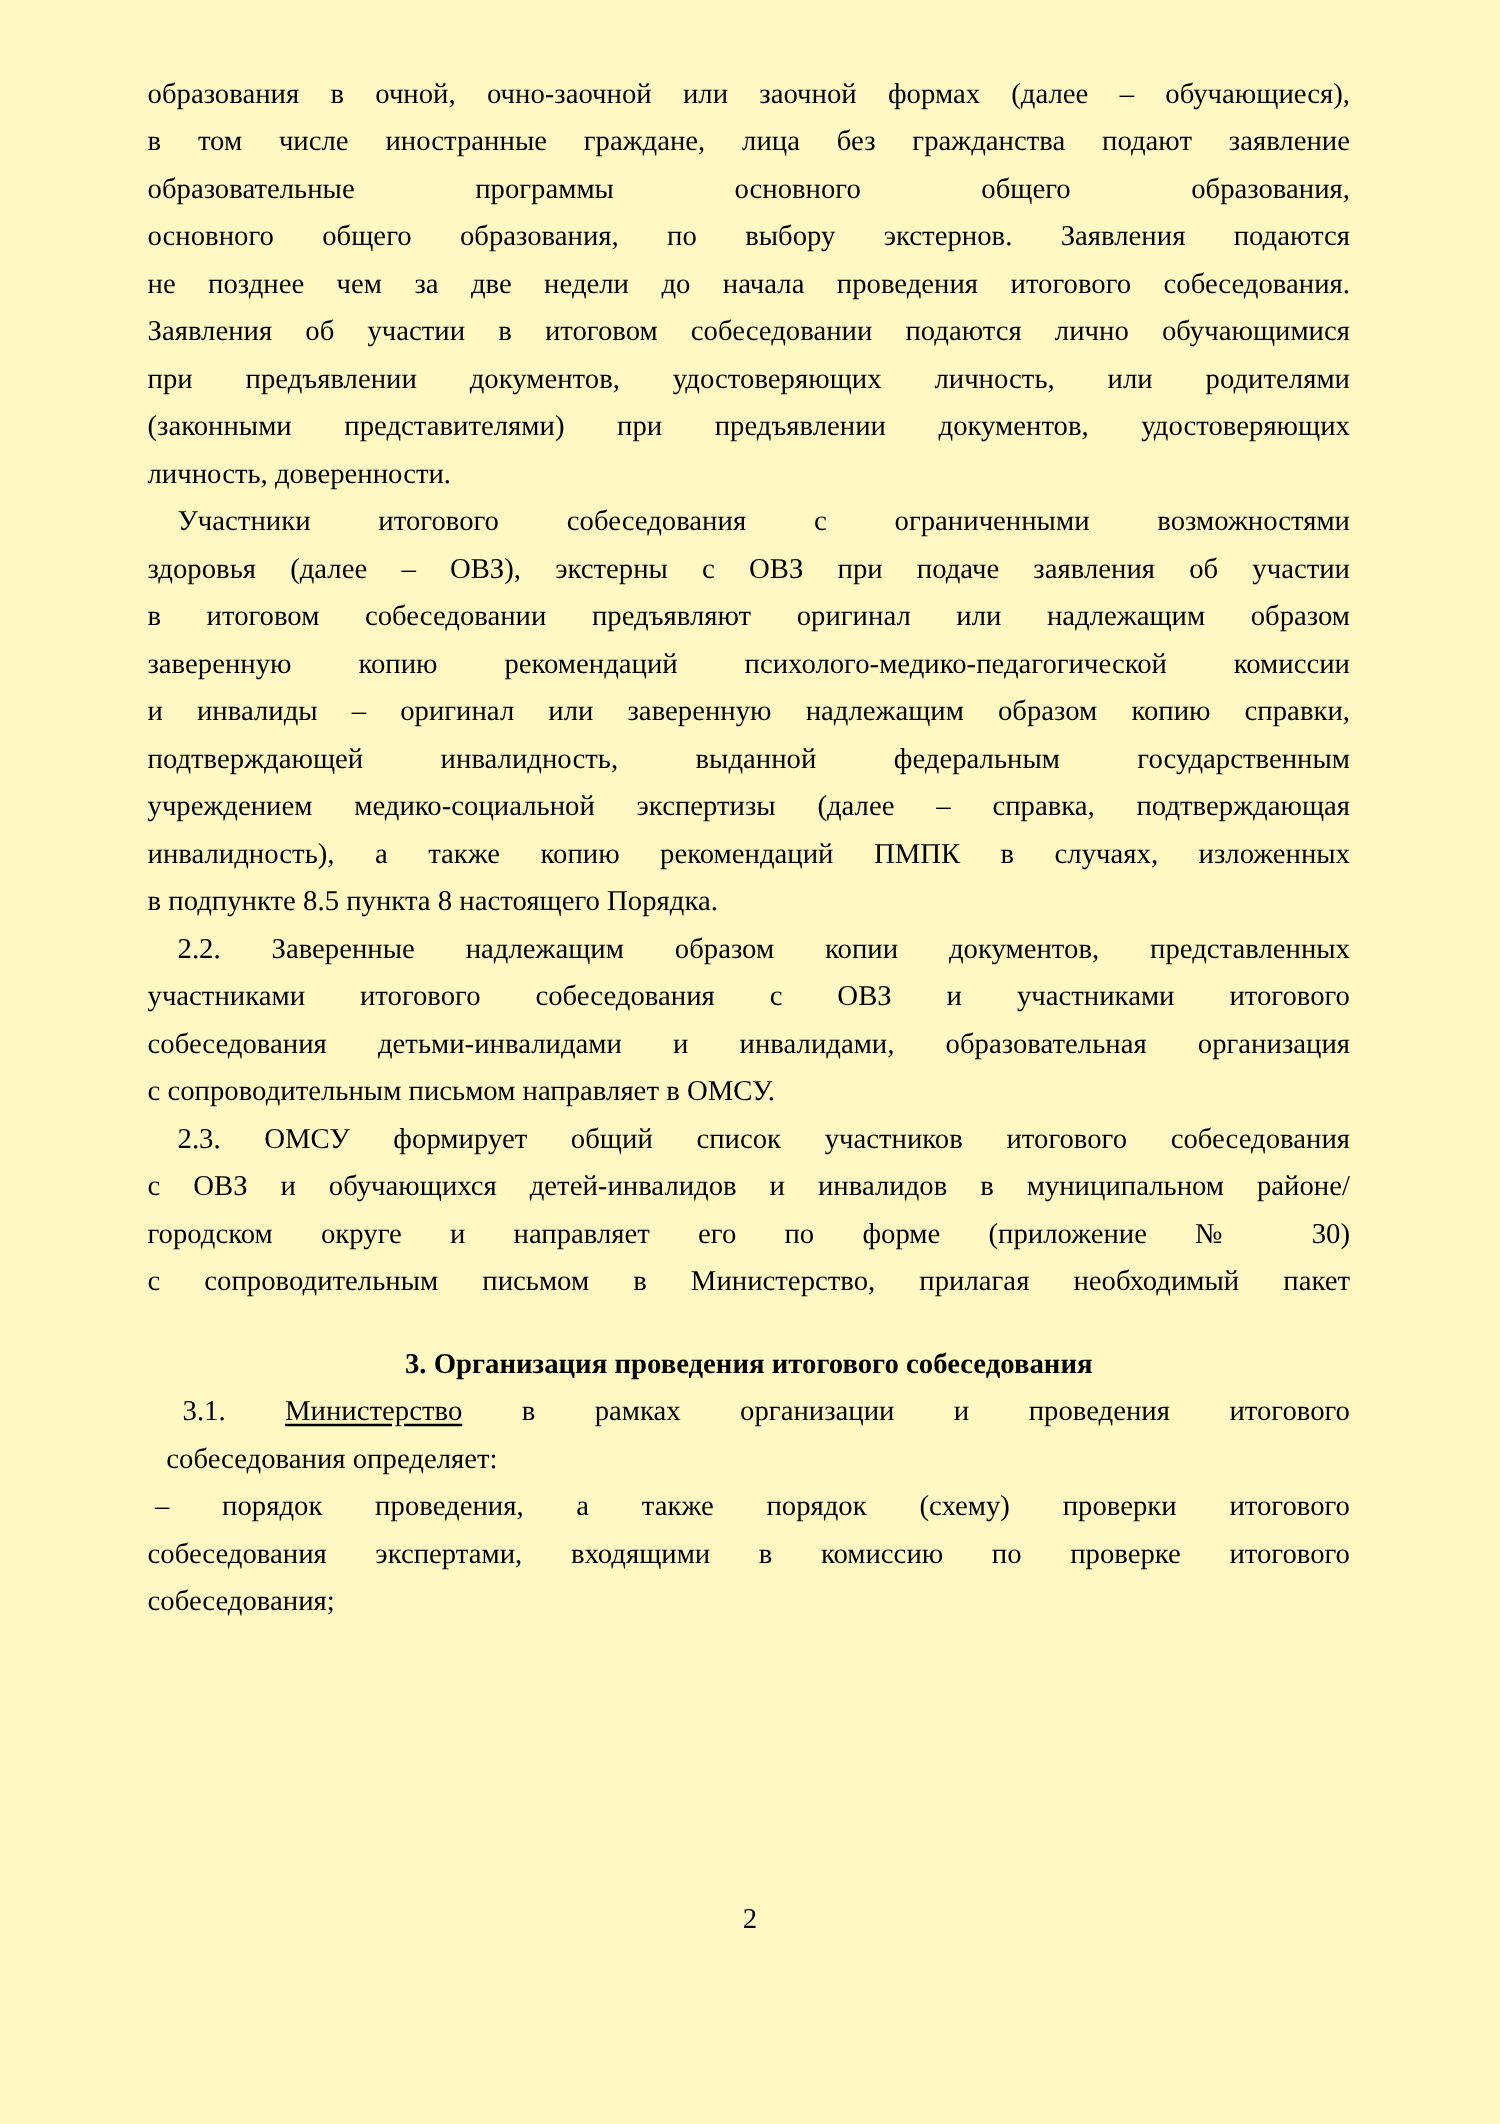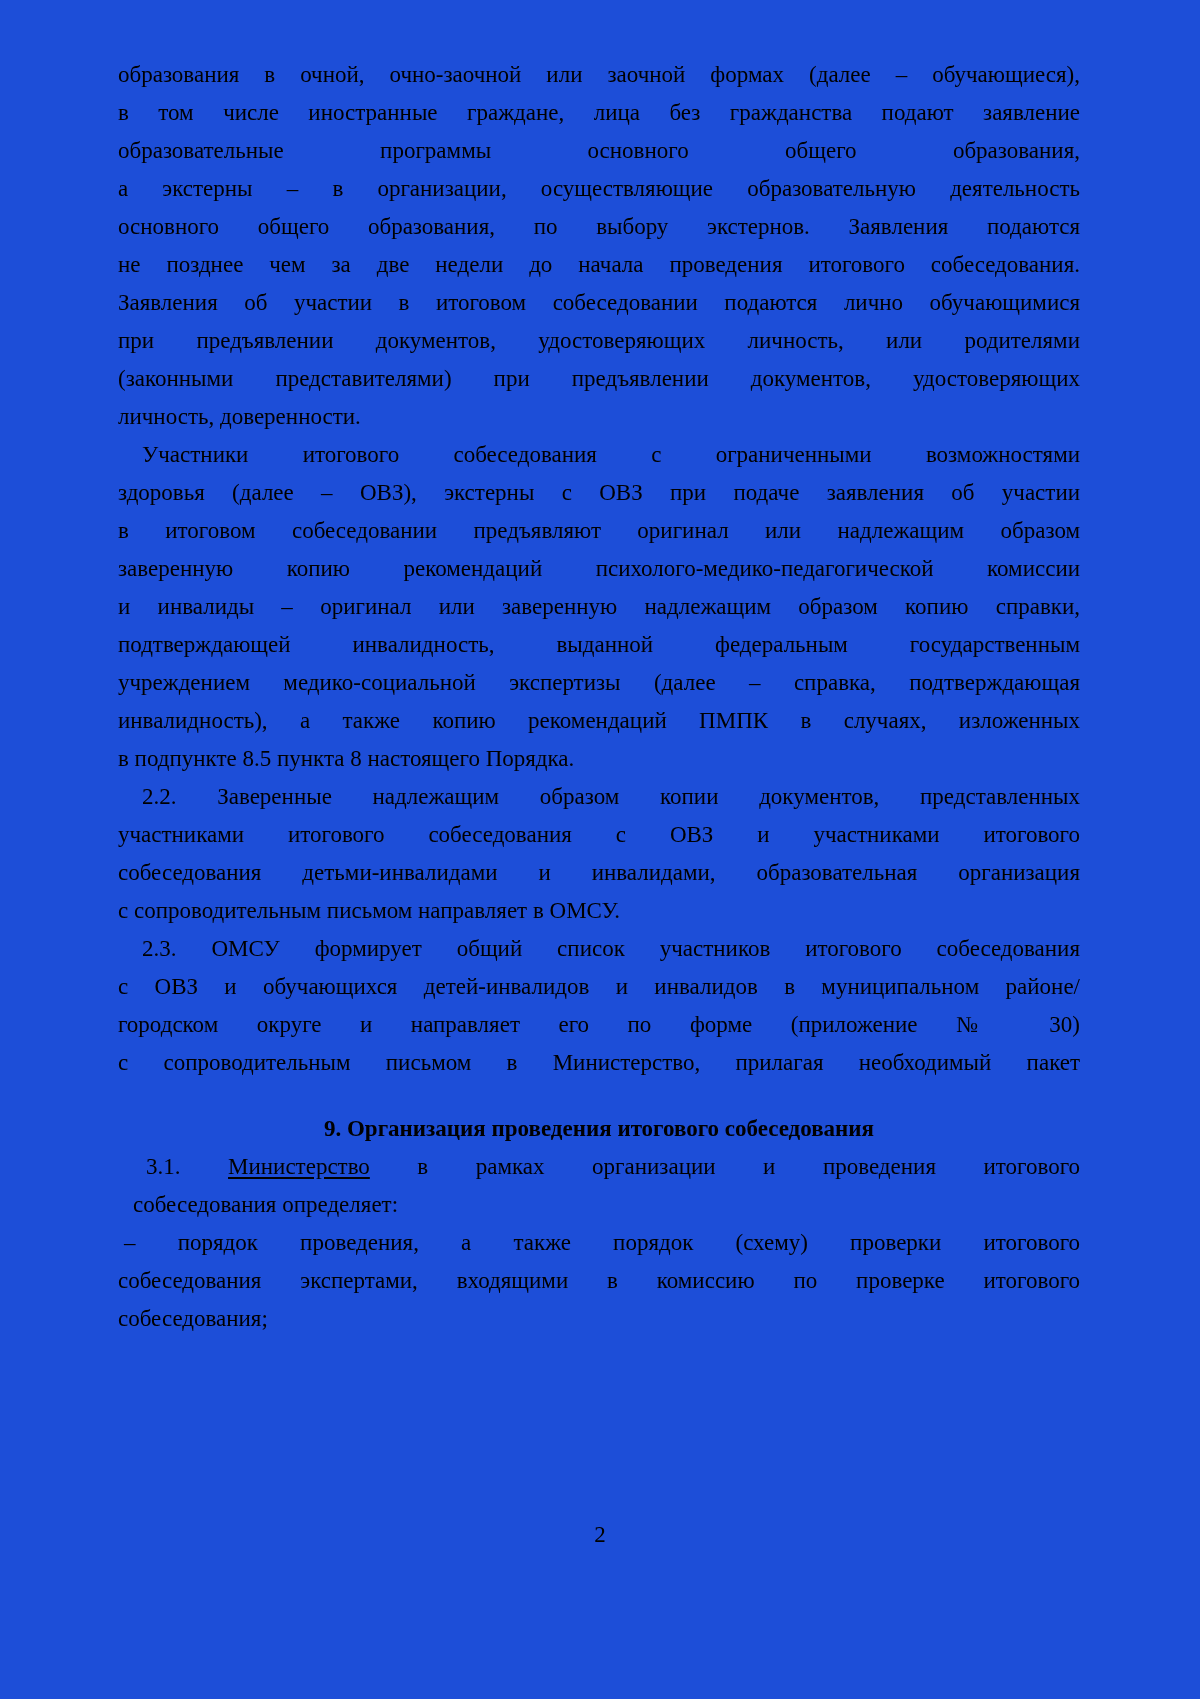--- a/index.html
+++ b/index.html
@@ -1,20 +1,20 @@
 <!DOCTYPE html>
 <html><head>
 <meta charset="utf-8">
 <style>
   html, body { margin: 0; padding: 0; background: #e8e8e8; }
   .page {
     position: relative;
     width: 1200px;
     height: 1699px;
-    background: #1d4ed8;
+    background: #fef9c3;
     color: #000000;
     font-family: "Liberation Serif", "DejaVu Serif", serif;
     overflow: hidden;
   }
   .content {
     position: absolute;
     left: 118px;
     top: 56px;
     width: 962px;
   }
@@ -55,21 +55,20 @@
 </head>
 <body>
 
 <div class="page">
   <div class="content">
 
     <div class="para">
       <div class="ln j">образования в очной, очно-заочной или заочной формах (далее – обучающиеся),</div>
       <div class="ln j">в том числе иностранные граждане, лица без гражданства подают заявление</div>
       <div class="ln j">образовательные программы основного общего образования,</div>
-      <div class="ln j">а экстерны – в организации, осуществляющие образовательную деятельность</div>
       <div class="ln j">основного общего образования, по выбору экстернов. Заявления подаются</div>
       <div class="ln j">не позднее чем за две недели до начала проведения итогового собеседования.</div>
       <div class="ln j">Заявления об участии в итоговом собеседовании подаются лично обучающимися</div>
       <div class="ln j">при предъявлении документов, удостоверяющих личность, или родителями</div>
       <div class="ln j">(законными представителями) при предъявлении документов, удостоверяющих</div>
       <div class="ln">личность, доверенности.</div>
     </div>
 
     <div class="para">
       <div class="ln j fi">Участники итогового собеседования с ограниченными возможностями</div>
@@ -90,21 +89,21 @@
       <div class="ln">с сопроводительным письмом направляет в ОМСУ.</div>
     </div>
 
     <div class="para">
       <div class="ln j fi">2.3.  ОМСУ формирует общий список участников итогового собеседования</div>
       <div class="ln j">с ОВЗ и обучающихся детей-инвалидов и инвалидов в муниципальном районе/</div>
       <div class="ln j">городском округе и направляет его по форме (приложение № 30)</div>
       <div class="ln j">с сопроводительным письмом в Министерство, прилагая необходимый пакет</div>
     </div>
 
-    <div class="heading">9. Организация проведения итогового собеседования</div>
+    <div class="heading">3. Организация проведения итогового собеседования</div>
 
     <div class="para sub">
       <div class="ln j fi2">
         <span>3.1. </span><span class="u">Министерство</span><span> в рамках организации и проведения итогового</span>
       </div>
       <div class="ln">собеседования определяет:</div>
     </div>
 
     <div class="para">
       <div class="ln j fid">– порядок проведения, а также порядок (схему) проверки итогового</div>

